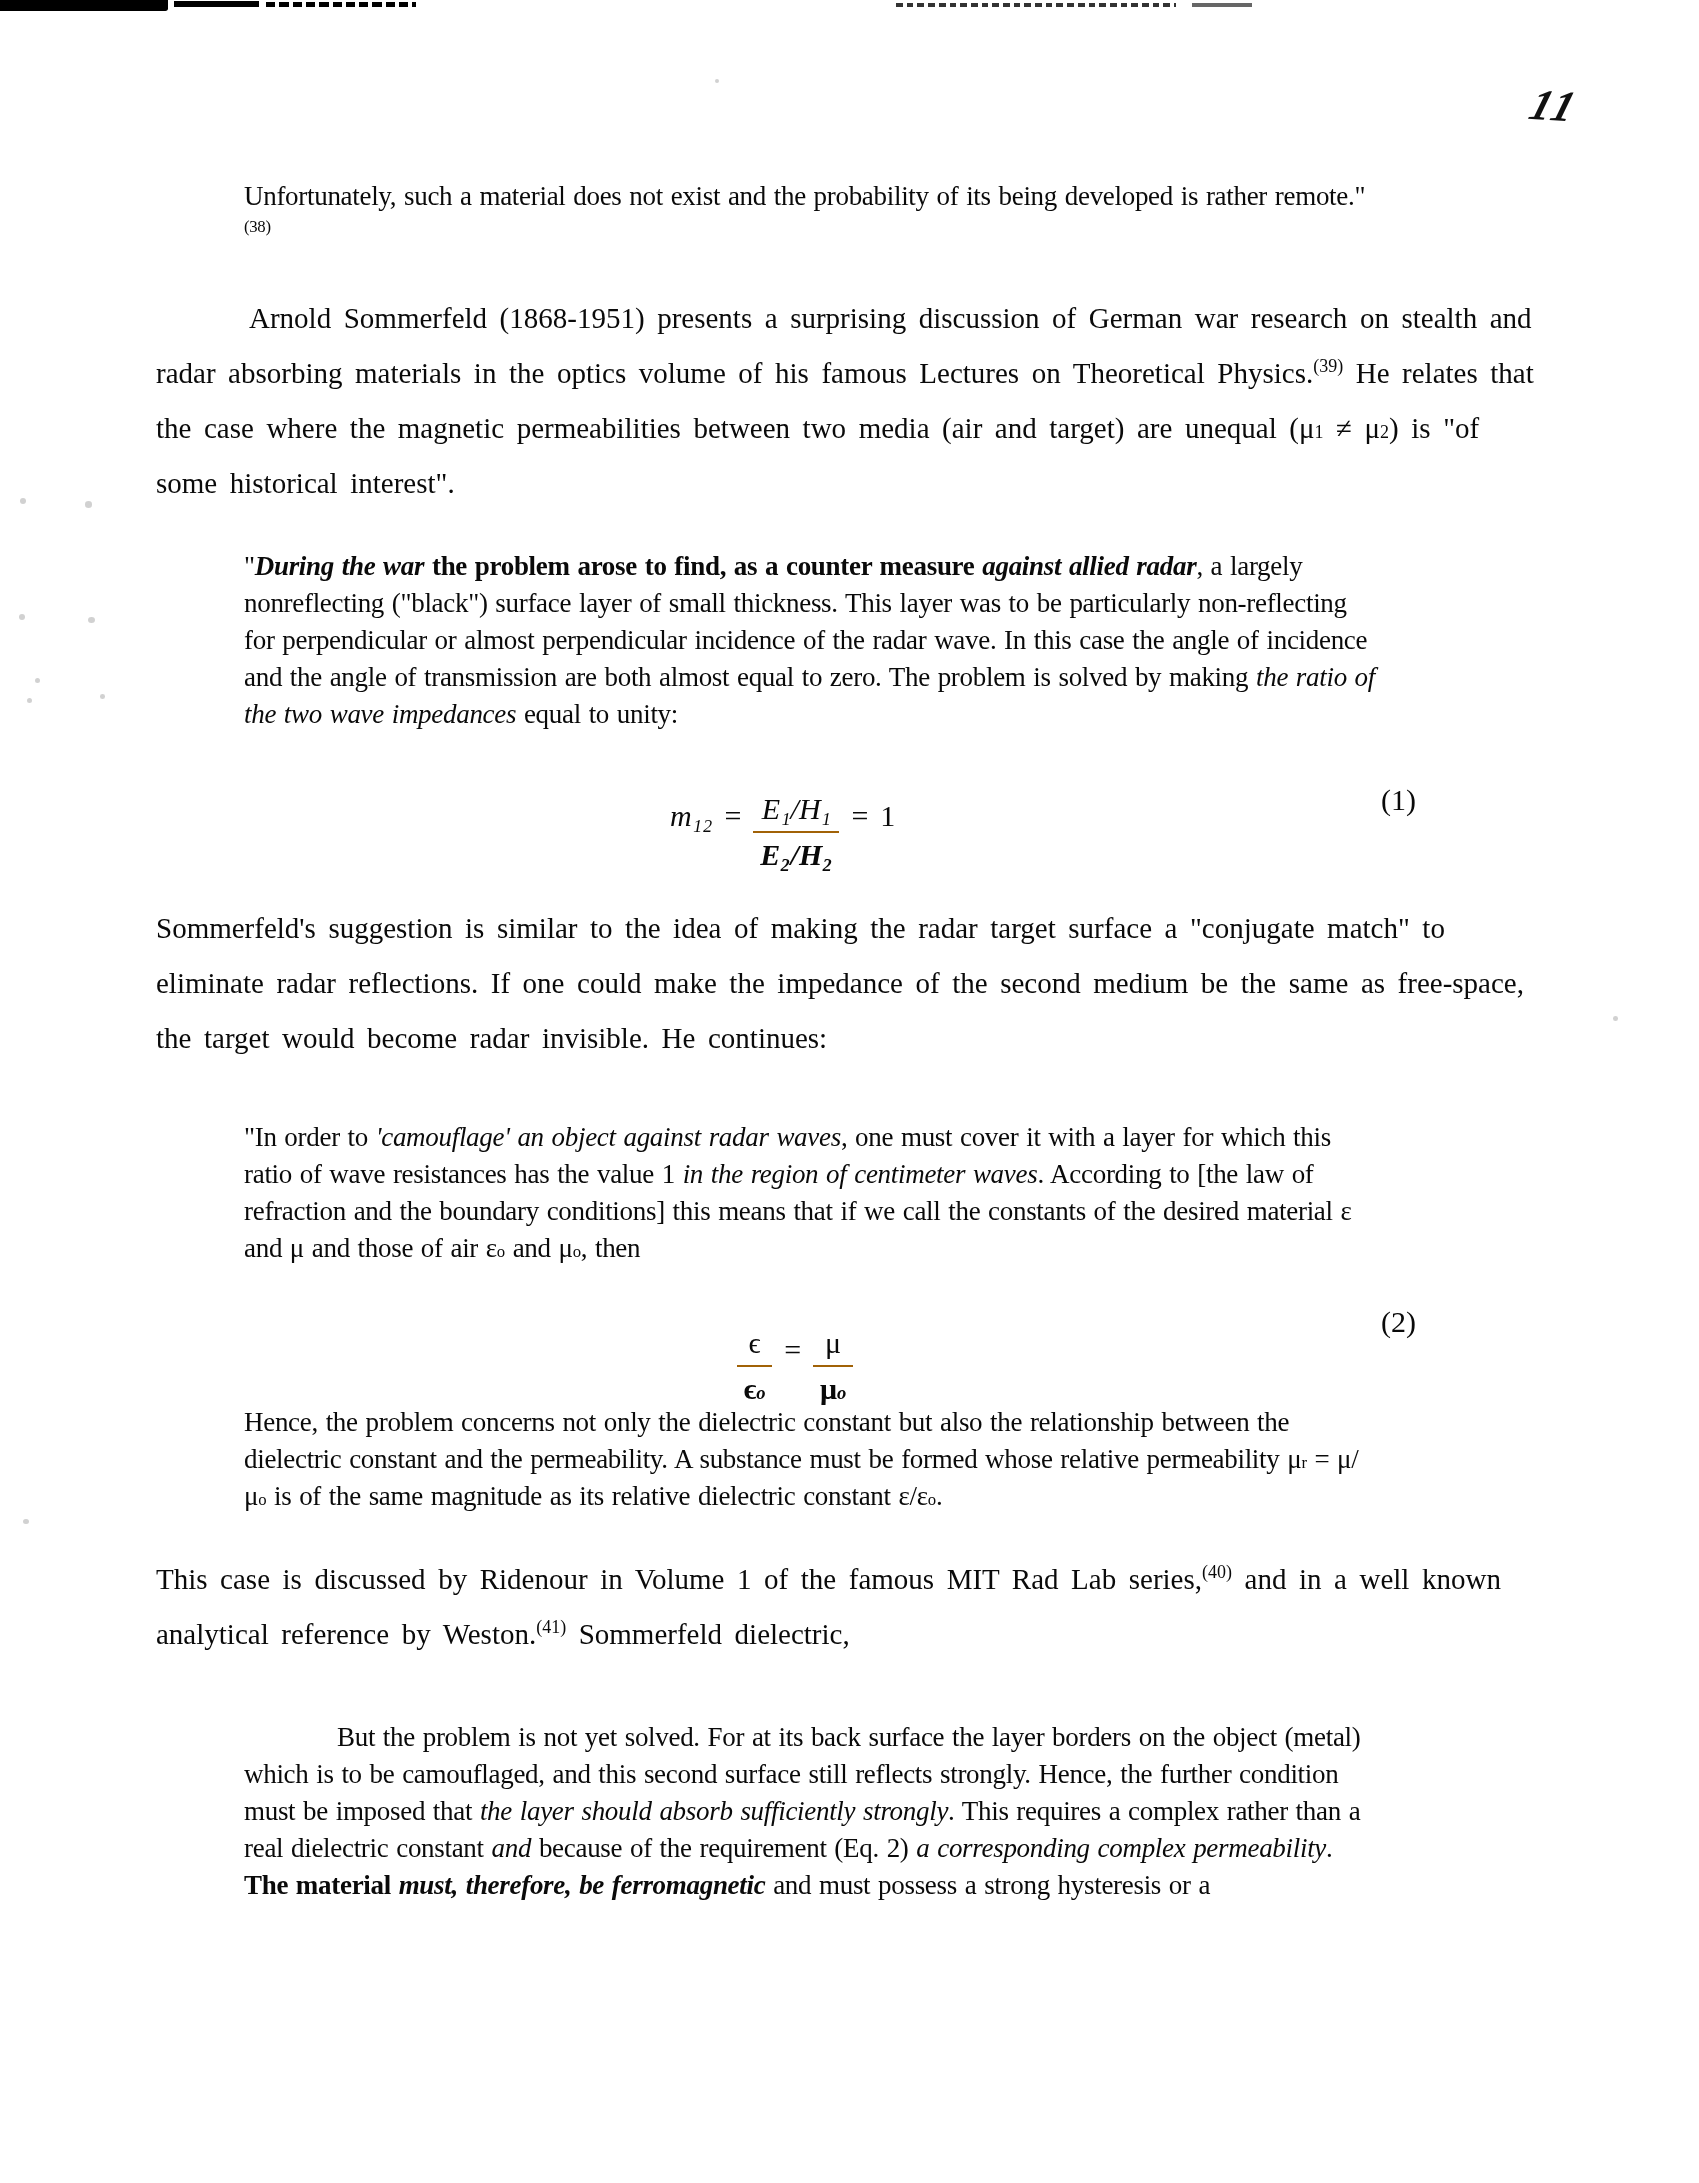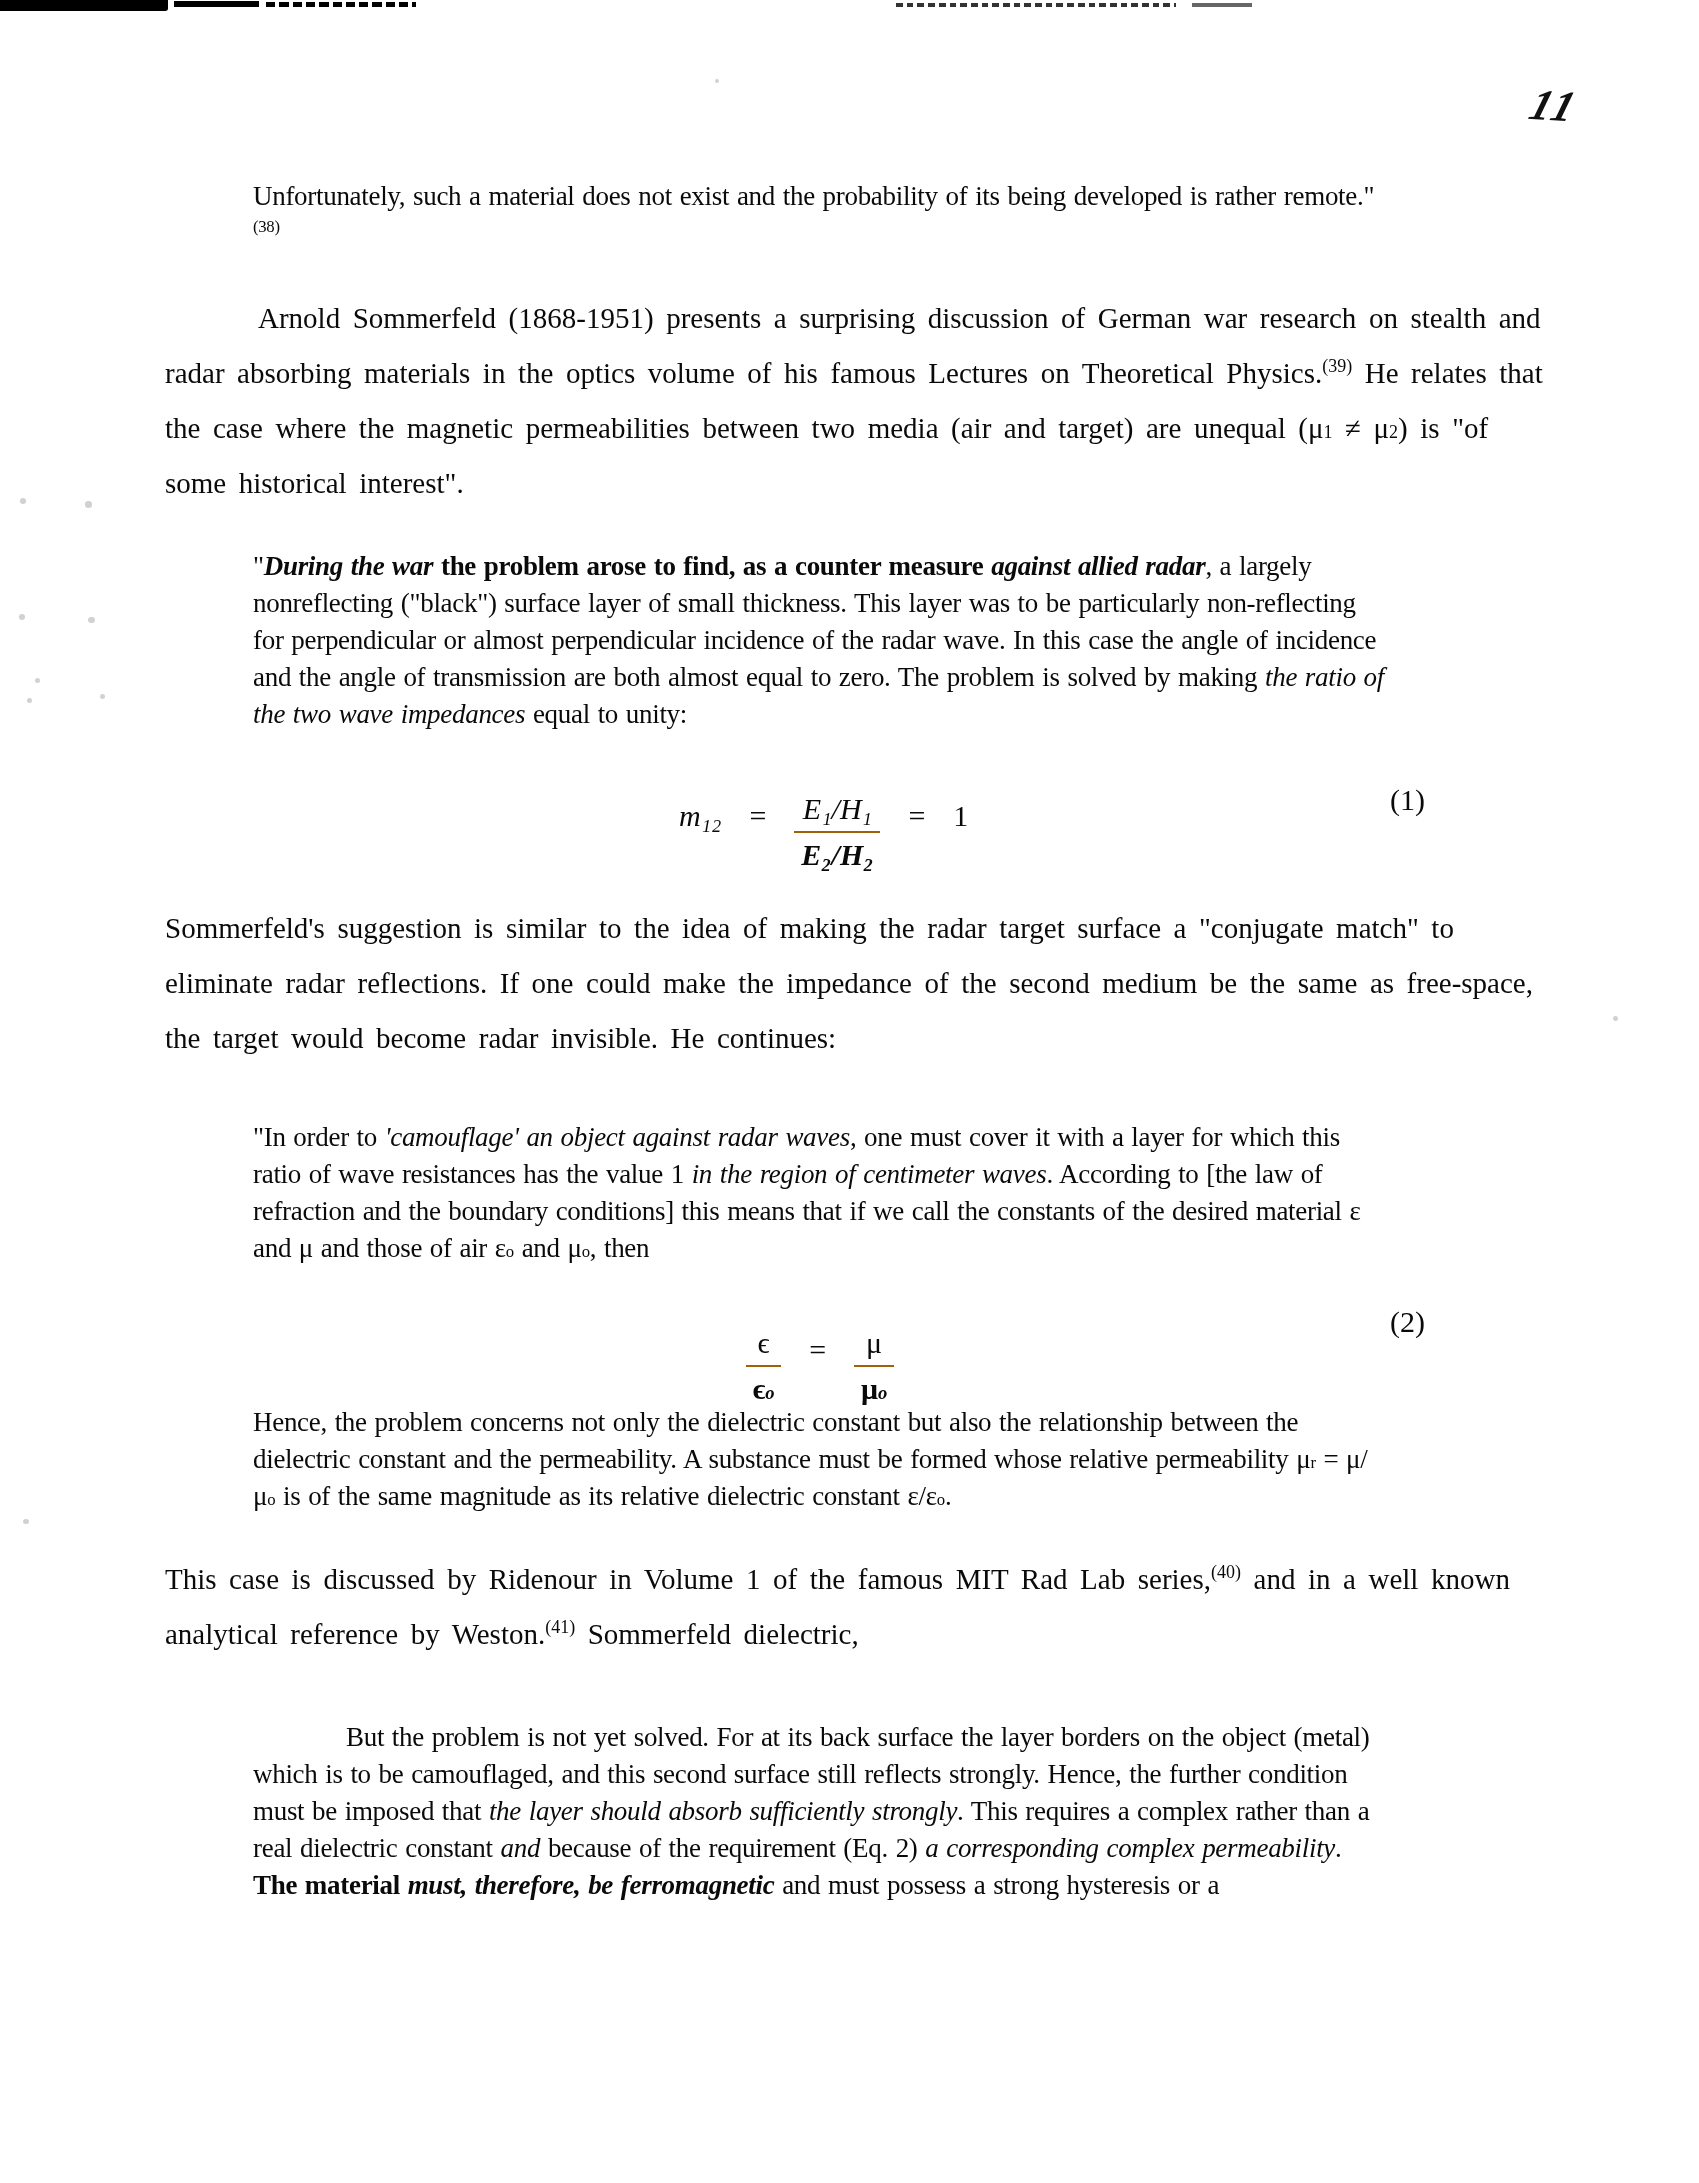--- a/index.html
+++ b/index.html
@@ -23,21 +23,21 @@
   .speck{position:absolute;background:#9a9a9a;opacity:.45;border-radius:50%;}
 
   
   .pagenum{
     position:absolute;left:1531px;top:81px;
     font-size:43px;font-style:italic;font-weight:bold;
     transform:skewX(-14deg) rotate(3deg);
     letter-spacing:2.7px;color:#111;
   }
 
-  .doc{position:absolute;left:160px;top:178px;width:1398px;}
+  .doc{position:absolute;left:151px;top:178px;width:1398px;}
 
   .para{
     font-size:29px;line-height:55px;word-spacing:5.3px;
     margin:5px;
   }
   .indent{text-indent:93px;}
 
   .bq{
     margin-left:93px;width:1132px;
     font-size:27px;line-height:37px;letter-spacing:-0.3px;
@@ -47,21 +47,21 @@
 
   .run-i{font-style:italic;}
   .run-b{font-weight:bold;}
   .run-bi{font-weight:bold;font-style:italic;}
   .run-sup{vertical-align:super;font-size:62%;line-height:0;}
   .run-sub{vertical-align:-22%;font-size:62%;line-height:0;}
 
   
   .eqrow{position:relative;height:101px;}
   .eq{
-    position:absolute;display:flex;align-items:center;gap:28px;
+    position:absolute;display:flex;align-items:center;gap:12px;
     font-size:30px;
     text-align:right;
   }
   .eqrow.one .eq{left:519px;top:0;}
   .eqrow.two .eq{left:586px;top:0;}
   .var{font-style:italic;}
   .frac{display:inline-flex;flex-direction:column;align-items:center;margin-top:32px;}
   .frac .num{padding:0 6.7px 4.7px;}
   .frac .den{border-top:2px solid #a16207;padding:5.3px 6.7px 0;font-weight:bold;}
   .dsub{font-style:italic;font-size:62%;vertical-align:-22%;line-height:0;}

